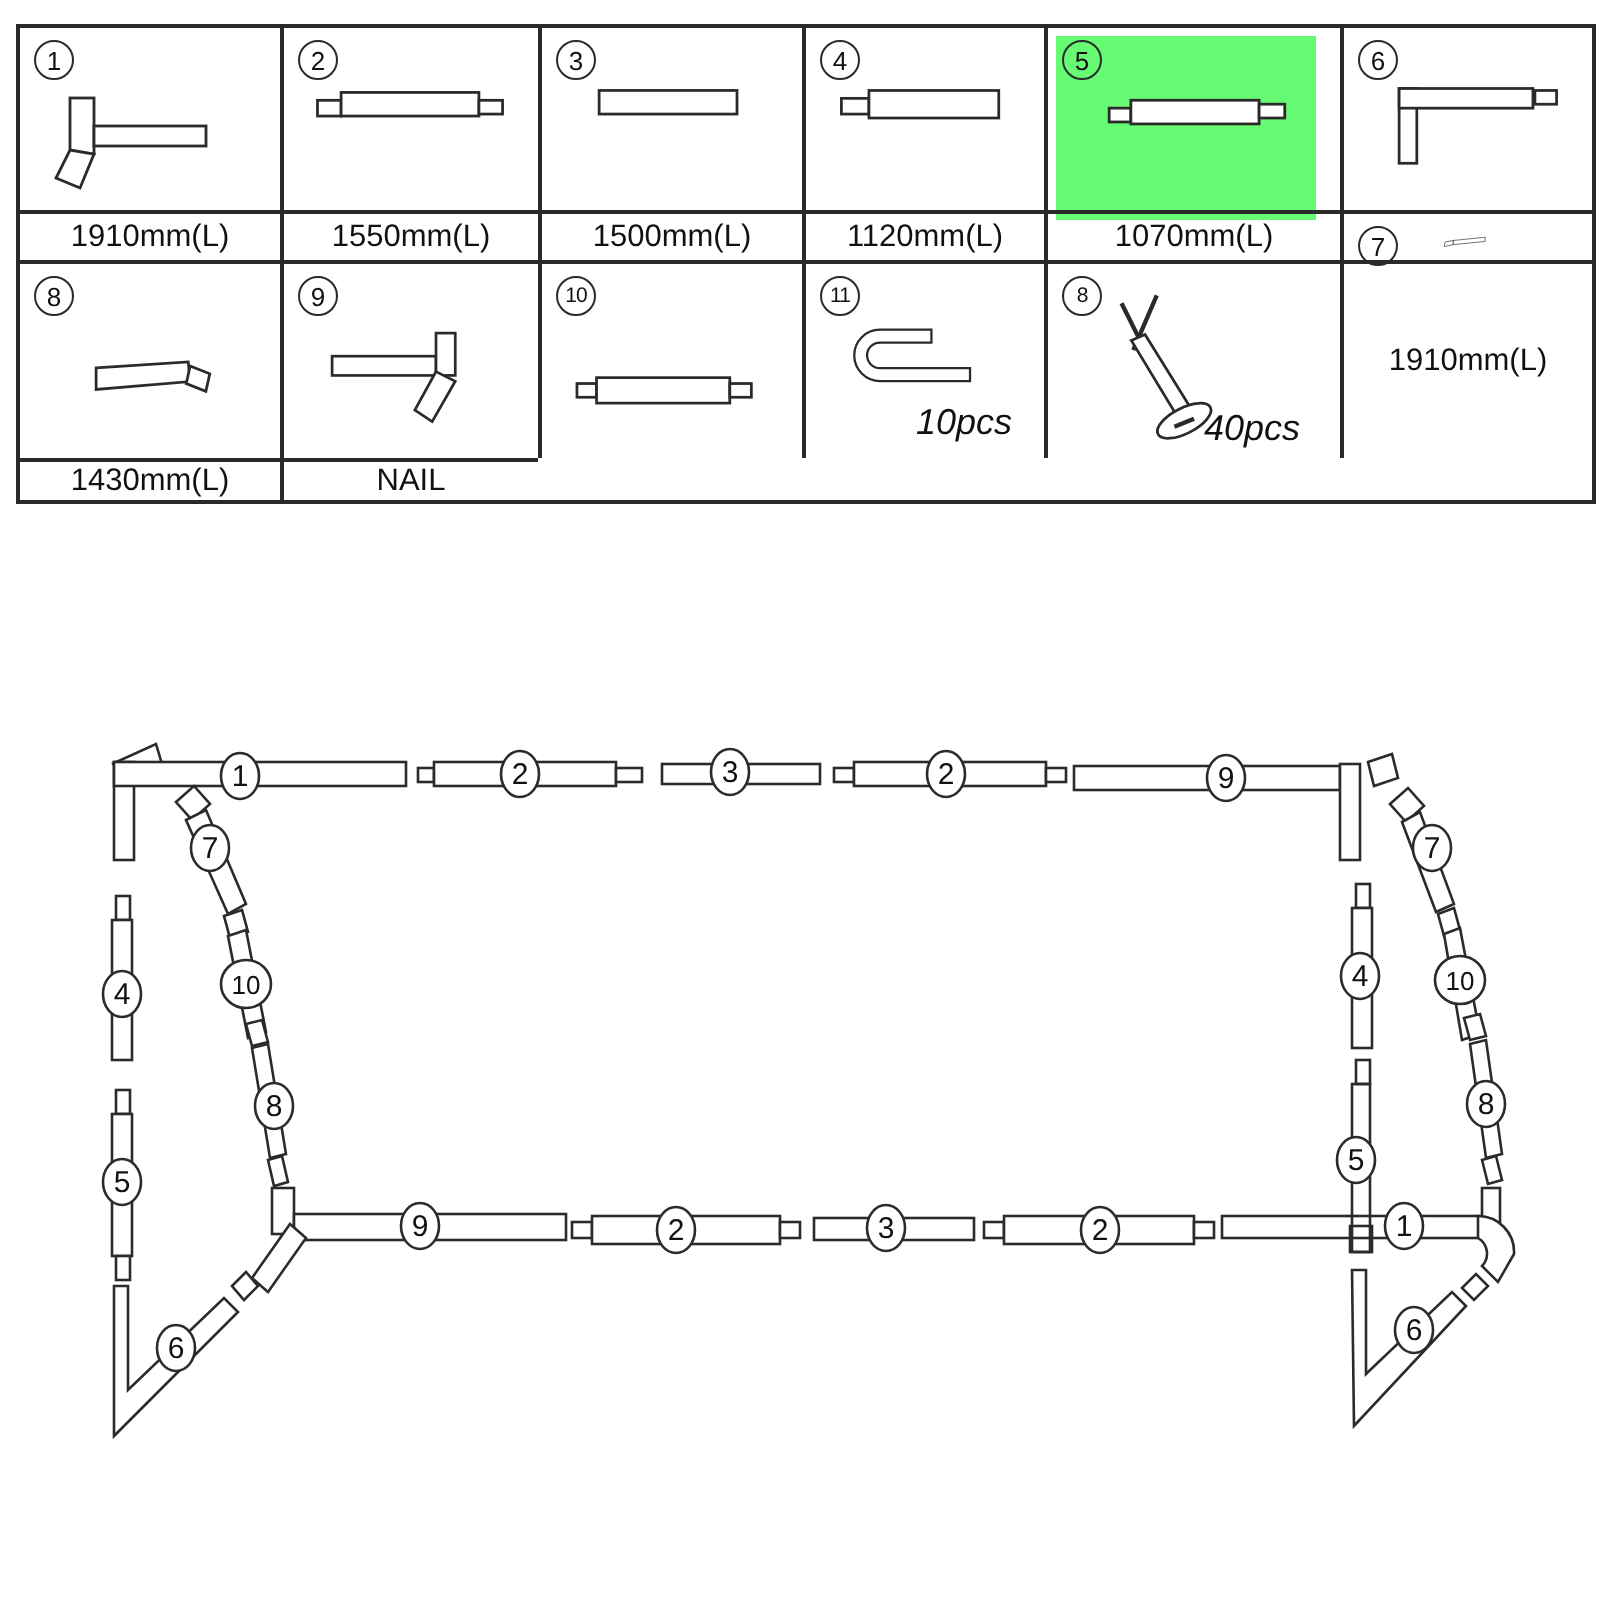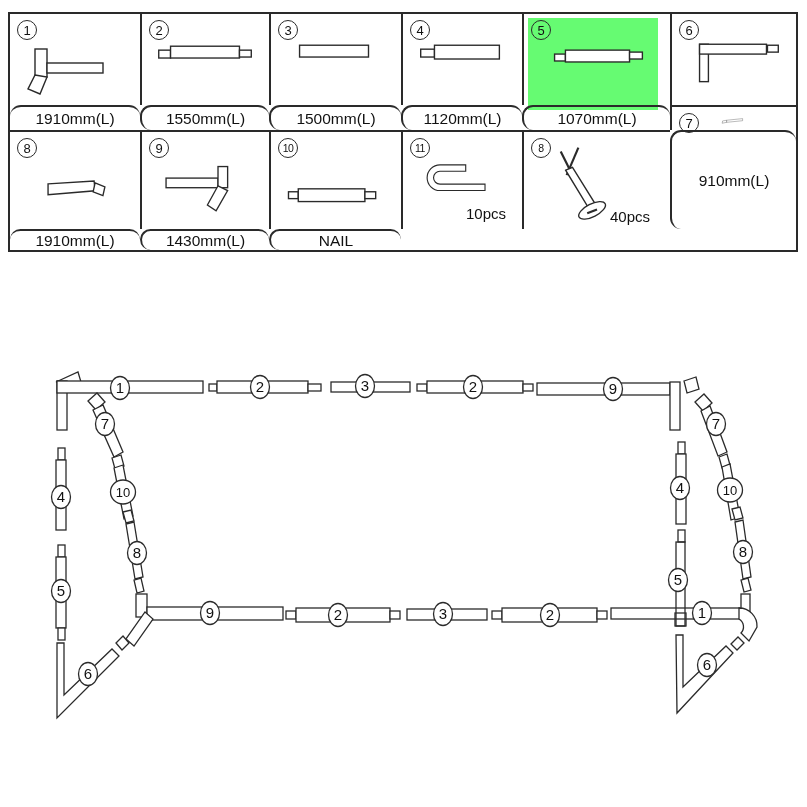--- a/index.html
+++ b/index.html
@@ -15,22 +15,22 @@
   .cell{position:relative;border-left:2px solid #2a2a2a;border-top:2px solid #2a2a2a;background:transparent;}
   .cell:nth-child(6n+1){border-left:none;}
   .cell:nth-child(-n+6){border-top:none;}
   .badge{position:absolute;left:7px;top:6px;width:18px;height:18px;border:1.6px solid #2a2a2a;
          border-radius:50%;display:flex;align-items:center;justify-content:center;
          font-size:13px;line-height:1;background:transparent;}
   .badge.two{font-size:10.5px;letter-spacing:-0.5px;}
   .thumb{position:absolute;left:0;top:0;width:100%;height:100%;}
   .thumb rect,.thumb polygon,.thumb path.tube,.thumb ellipse{fill:#fff;stroke:#2a2a2a;stroke-width:1.4;}
   .thumb path.wire{fill:none;stroke:#2a2a2a;stroke-width:2.2;}
-  .lbl{display:flex;align-items:center;justify-content:center;font-size:15.5px;white-space:nowrap;border-radius:11px;}
-  .qty{position:absolute;font-size:15px;z-index:2;}
+  .lbl{display:flex;align-items:center;justify-content:center;font-size:15.5px;white-space:nowrap;}
+  .qty{position:absolute;font-size:18px;z-index:2;font-style:italic;}
   .qty.q11{right:16px;bottom:7px;}
   .qty.q12{right:20px;bottom:4px;}
   
   #diagram{position:absolute;left:0;top:0;width:807px;height:807px;z-index:0;}
   #diagram rect,#diagram polygon,#diagram path{fill:#fff;stroke:#2b2b2b;stroke-width:1.3;}
   #diagram .nofill{fill:none;}
   #diagram ellipse{fill:#fff;stroke:#2b2b2b;stroke-width:1.3;}
   #diagram text{font-family:"Liberation Sans",sans-serif;fill:#111;text-anchor:middle;}
 </style>
 </head>
@@ -295,19 +295,18 @@
       <svg class="thumb" viewBox="0 0 126 99">
         <path class="wire" d="M26,20 L36,40"></path>
         <path class="wire" d="M44,16 L32,44"></path>
         <polygon points="31,39 38,36 61,73 54,77"></polygon>
         <ellipse cx="58" cy="80" rx="15" ry="6.5" transform="rotate(-27 58 80)"></ellipse>
         <path class="wire" d="M53,83 L63,79"></path>
       </svg>
       <span class="qty q12">40pcs</span>
     </div>
 
-    <div class="cell lbl">910mm(L)</div>
     <div class="cell lbl">1910mm(L)</div>
     <div class="cell lbl">1430mm(L)</div>
     <div class="cell lbl">NAIL</div>
   </div>
 
 </div>
 
 </body></html>

